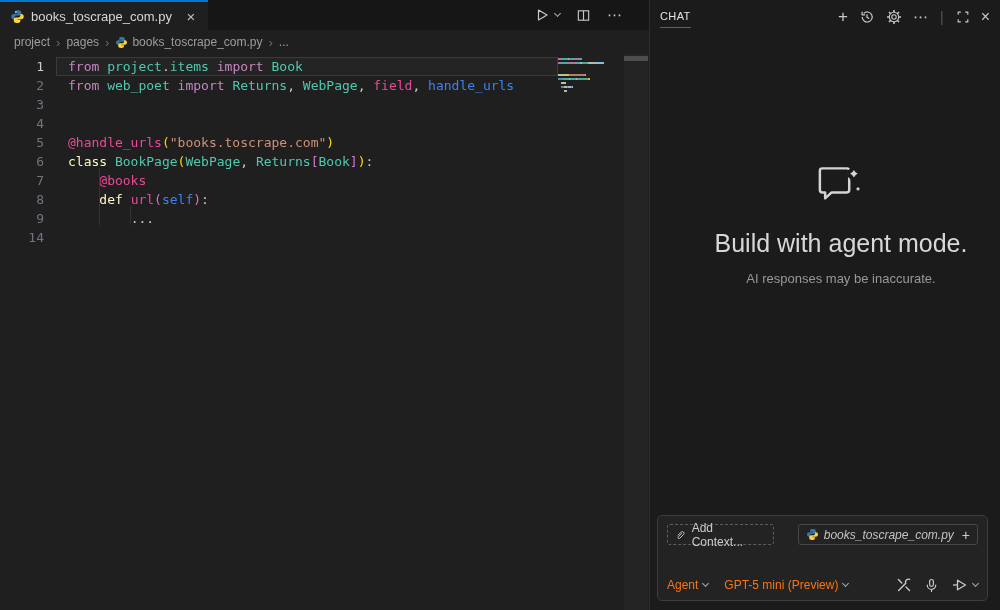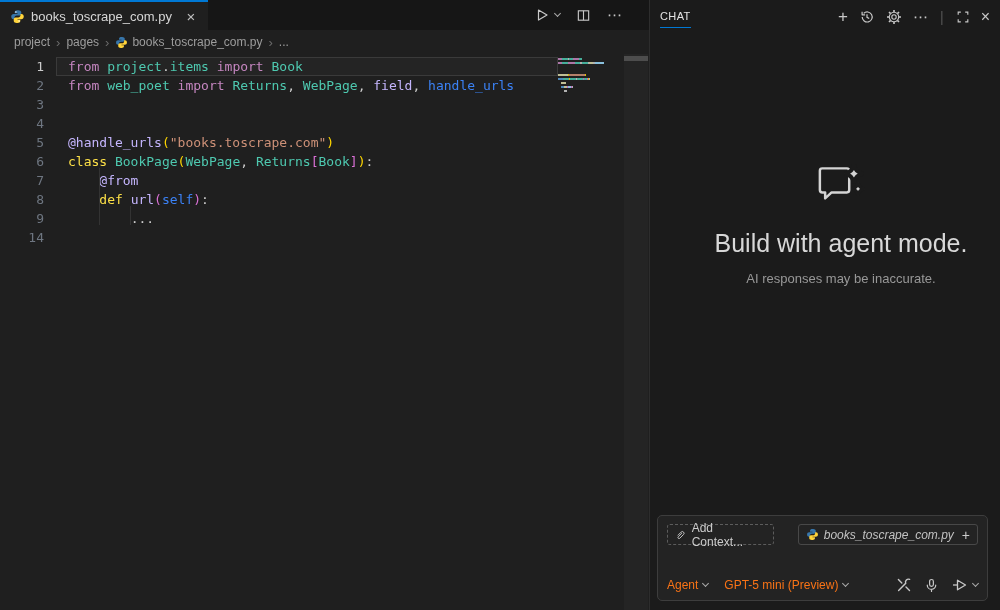--- a/index.html
+++ b/index.html
@@ -23,22 +23,22 @@
   .bc-item { display:flex; align-items:center; gap:4px; }
 
   .code-area { position:absolute; left:0; top:54px; width:100%; height:556px; background:#1f1f1f;
                font-family:"DejaVu Sans Mono", monospace; font-size:13px; }
   .gutter-num { position:absolute; left:0; width:44px; text-align:right; color:#6e7681; height:19px; line-height:19px; }
   .gutter-num.active { color:#cccccc; }
   .code-line { position:absolute; left:68px; height:19px; line-height:19px; white-space:pre; color:#cccccc; }
   .cur-line { position:absolute; left:56px; top:0; width:502px; height:19px;
               border:1px solid rgba(255,255,255,0.10); background:rgba(255,255,255,0.025); }
   .indent-guide { position:absolute; width:1px; background:#333333; }
-  .tk-kw{color:#C586C0}.tk-type{color:#4EC9B0}.tk-func{color:#c4b5fd}.tk-var{color:#3b82f6}
-  .tk-str{color:#CE9178}.tk-b1{color:#FFD700}.tk-b2{color:#DA70D6}.tk-blue{color:#fde047}.tk-plain{color:#CCCCCC}
+  .tk-kw{color:#C586C0}.tk-type{color:#4EC9B0}.tk-func{color:#ec4899}.tk-var{color:#3b82f6}
+  .tk-str{color:#CE9178}.tk-b1{color:#FFD700}.tk-b2{color:#DA70D6}.tk-blue{color:#fef9c3}.tk-plain{color:#CCCCCC}
 
   .minimap { position:absolute; left:558px; top:4px; width:62px; height:46px; overflow:hidden; }
   .mm-row { position:absolute; left:0; height:2px; white-space:nowrap; font-size:0; }
   .mm-row span { display:inline-block; height:2px; }
   .scroll-track { position:absolute; right:1px; top:0; width:24px; height:556px; background:rgba(255,255,255,0.025); }
   .scroll-thumb { position:absolute; right:1px; top:2px; width:24px; height:5px; background:#4d4d4d; }
 
   
   #chat { position:absolute; left:649px; top:0; width:351px; height:610px; background:#1b1b1b; border-left:1px solid #2d2d2d; }
   .chat-header { position:absolute; left:0; top:0; width:100%; height:35px; display:flex; align-items:flex-start; }
@@ -138,21 +138,21 @@
           <div class="gutter-num" style="top: 155px;">9</div>
           <div class="gutter-num" style="top: 174px;">14</div>
         </div>
       <div id="code-lines">
           <div class="code-line" style="top: 3px;"><span class="tk-kw">from </span><span class="tk-type">project</span><span class="tk-plain">.</span><span class="tk-type">items</span><span class="tk-kw"> import </span><span class="tk-type">Book</span></div>
           <div class="code-line" style="top: 22px;"><span class="tk-kw">from </span><span class="tk-type">web_poet</span><span class="tk-kw"> import </span><span class="tk-type">Returns</span><span class="tk-plain">, </span><span class="tk-type">WebPage</span><span class="tk-plain">, </span><span class="tk-func">field</span><span class="tk-plain">, </span><span class="tk-var">handle_urls</span></div>
           <div class="code-line" style="top: 41px;"></div>
           <div class="code-line" style="top: 60px;"></div>
           <div class="code-line" style="top: 79px;"><span class="tk-func">@handle_urls</span><span class="tk-b1">(</span><span class="tk-str">"books.toscrape.com"</span><span class="tk-b1">)</span></div>
           <div class="code-line" style="top: 98px;"><span class="tk-blue">class </span><span class="tk-type">BookPage</span><span class="tk-b1">(</span><span class="tk-type">WebPage</span><span class="tk-plain">, </span><span class="tk-type">Returns</span><span class="tk-b2">[</span><span class="tk-type">Book</span><span class="tk-b2">]</span><span class="tk-b1">)</span><span class="tk-plain">:</span></div>
-          <div class="code-line" style="top: 117px;"><span class="tk-plain">    </span><span class="tk-func">@from</span></div>
+          <div class="code-line" style="top: 117px;"><span class="tk-plain">    </span><span class="tk-func">@books</span></div>
           <div class="code-line" style="top: 136px;"><span class="tk-plain">    </span><span class="tk-blue">def </span><span class="tk-func">url</span><span class="tk-b2">(</span><span class="tk-var">self</span><span class="tk-b2">)</span><span class="tk-plain">:</span></div>
           <div class="code-line" style="top: 155px;"><span class="tk-plain">        </span><span class="tk-plain">...</span></div>
           <div class="code-line" style="top: 174px;"></div>
         </div>
       <div class="indent-guide" style="left:99px; top:114px; height:57px;"></div>
       <div class="indent-guide" style="left:130px; top:152px; height:19px;"></div>
       <div class="minimap" id="minimap">
           <div class="mm-row" style="top: 0px;"><span style="width: 4px; background: rgb(197, 134, 192); opacity: 0.85;"></span><span style="width: 5.6px; background: rgb(78, 201, 176); opacity: 0.85;"></span><span style="width: 1px; background: rgb(204, 204, 204); opacity: 0.85;"></span><span style="width: 4px; background: rgb(78, 201, 176); opacity: 0.85;"></span><span style="width: 6.4px; background: rgb(197, 134, 192); opacity: 0.85;"></span><span style="width: 3.2px; background: rgb(78, 201, 176); opacity: 0.85;"></span></div>
           <div class="mm-row" style="top: 4px;"><span style="width: 4px; background: rgb(197, 134, 192); opacity: 0.85;"></span><span style="width: 6.4px; background: rgb(78, 201, 176); opacity: 0.85;"></span><span style="width: 6.4px; background: rgb(197, 134, 192); opacity: 0.85;"></span><span style="width: 5.6px; background: rgb(78, 201, 176); opacity: 0.85;"></span><span style="width: 1.6px; background: rgb(204, 204, 204); opacity: 0.85;"></span><span style="width: 5.6px; background: rgb(78, 201, 176); opacity: 0.85;"></span><span style="width: 1.6px; background: rgb(204, 204, 204); opacity: 0.85;"></span><span style="width: 4px; background: rgb(220, 220, 170); opacity: 0.85;"></span><span style="width: 1.6px; background: rgb(204, 204, 204); opacity: 0.85;"></span><span style="width: 8.8px; background: rgb(156, 220, 254); opacity: 0.85;"></span></div>
           <div class="mm-row" style="top: 8px;"></div>

